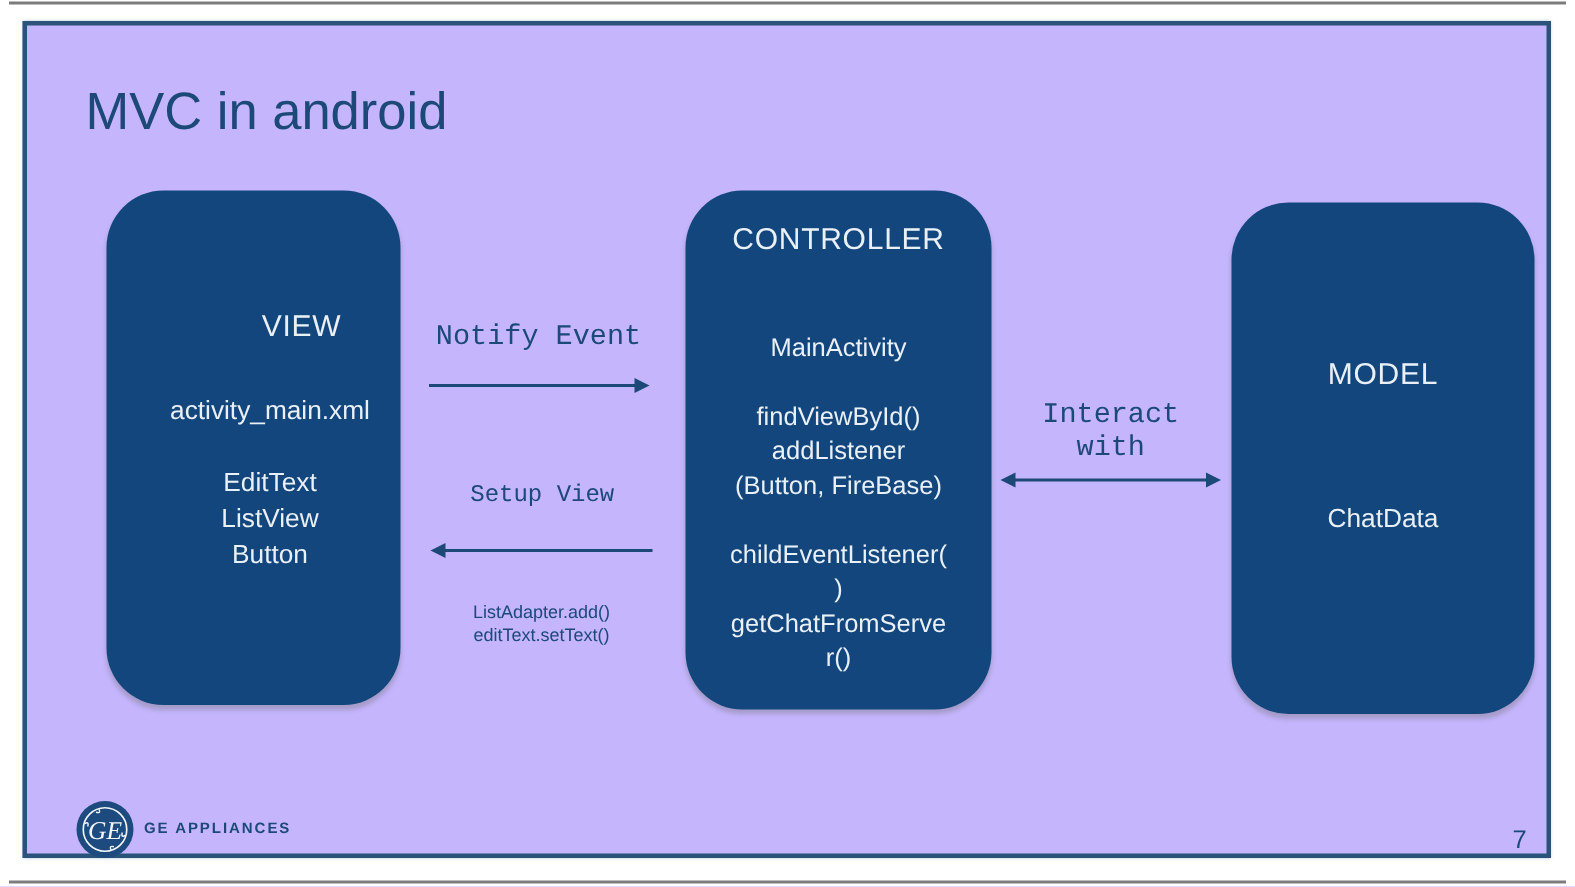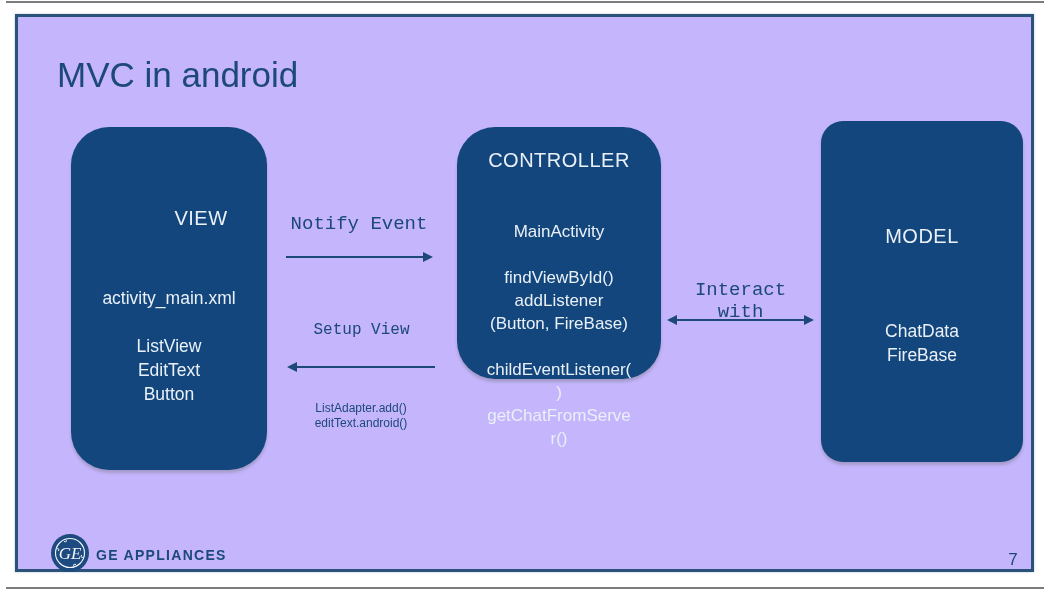--- a/index.html
+++ b/index.html
@@ -29,49 +29,49 @@
   }
 
   .mvc-box{
     position:absolute;
     background:var(--box-fill,#12467c);
     border-radius:38px;
     color:var(--box-text,#eaf0f7);
     box-shadow:0 3px 3px rgba(110,110,110,.35);
   }
   #view-box{left:53px;top:110px;width:196px;height:343px;}
-  #controller-box{left:439px;top:110px;width:204px;height:252px;}
-  #model-box{left:803px;top:104px;width:202px;height:341px;border-radius:22px;}
+  #controller-box{left:439px;top:110px;width:204px;height:346px;}
+  #model-box{left:803px;top:118px;width:202px;height:341px;}
 
   .box-header{
     position:absolute;left:0;width:100%;text-align:center;
     font-size:20px;letter-spacing:.5px;
   }
   #view-box .box-header{top:80px;padding-left:32px;}
   #controller-box .box-header{top:22px;}
   #model-box .box-header{top:104px;}
 
   .box-lines{
     position:absolute;left:0;width:100%;text-align:center;
     font-size:17.5px;
   }
-  #view-box .box-lines{top:159px;line-height:24px;}
+  #view-box .box-lines{top:134px;line-height:24px;padding-left:11px;}
   #controller-box .box-lines{top:93px;line-height:23px;font-size:17px;text-align:center;}
   #model-box .box-lines{top:198px;line-height:24px;text-align:center;}
   .line:empty::before{content:"\00a0";}
 
   .arrow-label{
     position:absolute;text-align:center;
     color:var(--accent-text,#1f4e79);
     font-size:19px;
     font-family:Liberation Mono, monospace;
   }
   #notify-label{left:268px;top:196px;width:146px;}
   #setup-label{left:270px;top:304px;width:147px;font-size:16px;}
-  #interact-label{left:650px;top:262px;width:145px;}
+  #interact-label{left:650px;top:248px;width:145px;}
 
   .code-note{
     position:absolute;text-align:center;
     color:var(--accent-text,#1f4e79);
     font-size:12px;line-height:14.5px;
   }
   #setup-code{left:258px;top:384px;width:170px;}
 
   .arrow{position:absolute;height:10px;}
   #notify-arrow{left:268px;top:235px;width:146px;}
@@ -91,21 +91,21 @@
     border-top:5px solid transparent;border-bottom:5px solid transparent;
     border-right:10px solid var(--accent-text,#1f4e79);
   }
   .arrow.left .shaft{left:8px;}
   .arrow.right .shaft{right:8px;}
   .arrow.both .shaft{left:8px;right:8px;}
 
   .footer-logo{position:absolute;left:32px;top:516px;width:40px;height:40px;}
   .footer-brand{
     position:absolute;left:78px;top:530px;
-    font-size:14px;font-weight:bold;letter-spacing:1.3px;
+    font-size:10px;font-weight:bold;letter-spacing:1.3px;
     color:var(--accent-text,#1b4470);
   }
   .page-number{
     position:absolute;left:983px;top:533px;width:24px;text-align:center;
     font-size:17px;color:var(--accent-text,#2a4f7c);
   }
 </style>
 </head>
 <body>
 
@@ -114,22 +114,22 @@
 
 <div class="frame">
 
   <div class="slide-title">MVC in android</div>
 
   <div class="mvc-box" id="view-box">
     <div class="box-header">VIEW</div>
     <div class="box-lines">
         <div class="line">activity_main.xml</div>
         <div class="line"></div>
+        <div class="line">EditText</div>
         <div class="line">ListView</div>
-        <div class="line">EditText</div>
         <div class="line">Button</div>
       </div>
   </div>
 
   <div class="mvc-box" id="controller-box">
     <div class="box-header">CONTROLLER</div>
     <div class="box-lines">
         <div class="line">MainActivity</div>
         <div class="line"></div>
         <div class="line">findViewById()</div>
@@ -140,38 +140,37 @@
         <div class="line">)</div>
         <div class="line">getChatFromServe</div>
         <div class="line">r()</div>
       </div>
   </div>
 
   <div class="mvc-box" id="model-box">
     <div class="box-header">MODEL</div>
     <div class="box-lines">
         <div class="line">ChatData</div>
-        <div class="line">FireBase</div>
       </div>
   </div>
 
   <div class="arrow-label" id="notify-label">Notify Event</div>
   <div class="arrow right" id="notify-arrow">
     <div class="shaft"></div>
     <div class="head-right"></div>
   </div>
 
   <div class="arrow-label" id="setup-label">Setup View</div>
   <div class="arrow left" id="setup-arrow">
     <div class="shaft"></div>
     <div class="head-left"></div>
   </div>
   <div class="code-note" id="setup-code">
       <div class="line">ListAdapter.add()</div>
-      <div class="line">editText.android()</div>
+      <div class="line">editText.setText()</div>
     </div>
 
   <div class="arrow-label" id="interact-label">Interact with</div>
   <div class="arrow both" id="interact-arrow">
     <div class="shaft"></div>
     <div class="head-left"></div>
     <div class="head-right"></div>
   </div>
 
   <svg class="footer-logo" viewBox="0 0 40 40">

